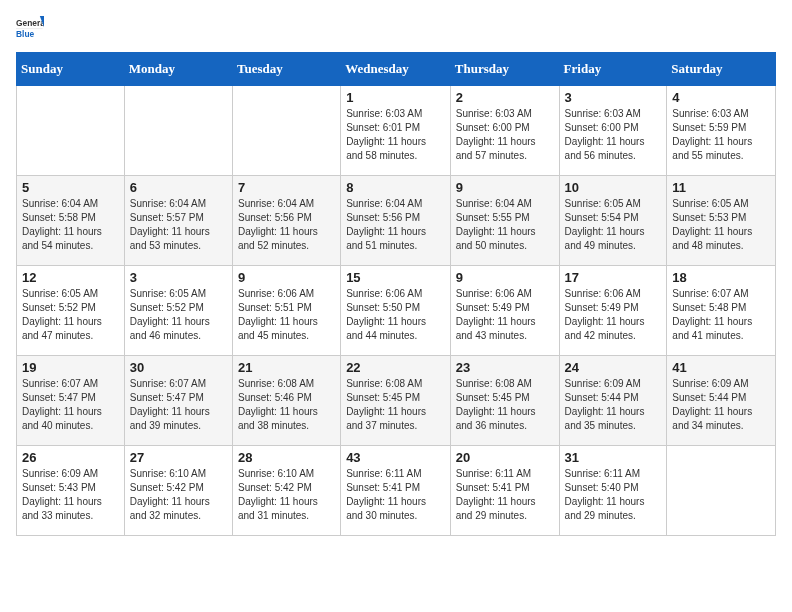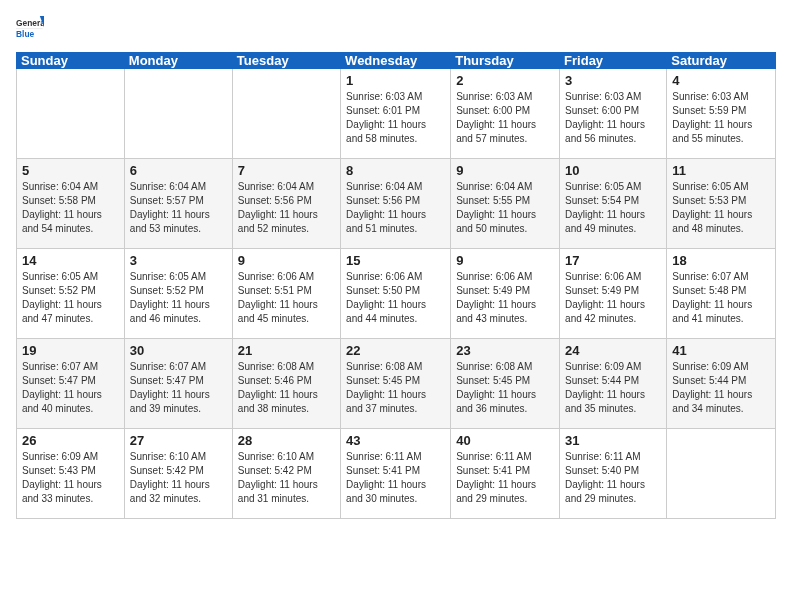--- a/index.html
+++ b/index.html
@@ -40,23 +40,24 @@
     .calendar-table {
       width: 100%;
       border-collapse: collapse;
       border: 1px solid #ccc;
     }
     .calendar-table th {
       background-color: #1565c0;
       color: #fff;
       font-size: 13px;
       font-weight: bold;
-      padding: 0 4px;
+      padding: 8px 4px;
       text-align: left;
       border: 1px solid #1565c0;
+      font-family: Liberation Serif, serif;
     }
     .calendar-table td {
       vertical-align: top;
       border: 1px solid #ccc;
       padding: 4px 5px;
       font-size: 10.5px;
       color: #333;
       height: 90px;
       width: 113px;
     }
@@ -180,21 +181,21 @@
         </td>
         <td>
           <div class="day-number">11</div>
           <div class="cell-info" style="white-space: pre-line;">Sunrise: 6:05 AM
 Sunset: 5:53 PM
 Daylight: 11 hours and 48 minutes.</div>
         </td>
       </tr>
       <tr>
         <td>
-          <div class="day-number">14</div>
+          <div class="day-number">12</div>
           <div class="cell-info" style="white-space: pre-line;">Sunrise: 6:05 AM
 Sunset: 5:52 PM
 Daylight: 11 hours and 47 minutes.</div>
         </td>
         <td>
           <div class="day-number">3</div>
           <div class="cell-info" style="white-space: pre-line;">Sunrise: 6:05 AM
 Sunset: 5:52 PM
 Daylight: 11 hours and 46 minutes.</div>
         </td>
@@ -292,21 +293,21 @@
 Sunset: 5:42 PM
 Daylight: 11 hours and 31 minutes.</div>
         </td>
         <td>
           <div class="day-number">43</div>
           <div class="cell-info" style="white-space: pre-line;">Sunrise: 6:11 AM
 Sunset: 5:41 PM
 Daylight: 11 hours and 30 minutes.</div>
         </td>
         <td>
-          <div class="day-number">40</div>
+          <div class="day-number">20</div>
           <div class="cell-info" style="white-space: pre-line;">Sunrise: 6:11 AM
 Sunset: 5:41 PM
 Daylight: 11 hours and 29 minutes.</div>
         </td>
         <td>
           <div class="day-number">31</div>
           <div class="cell-info" style="white-space: pre-line;">Sunrise: 6:11 AM
 Sunset: 5:40 PM
 Daylight: 11 hours and 29 minutes.</div>
         </td>

